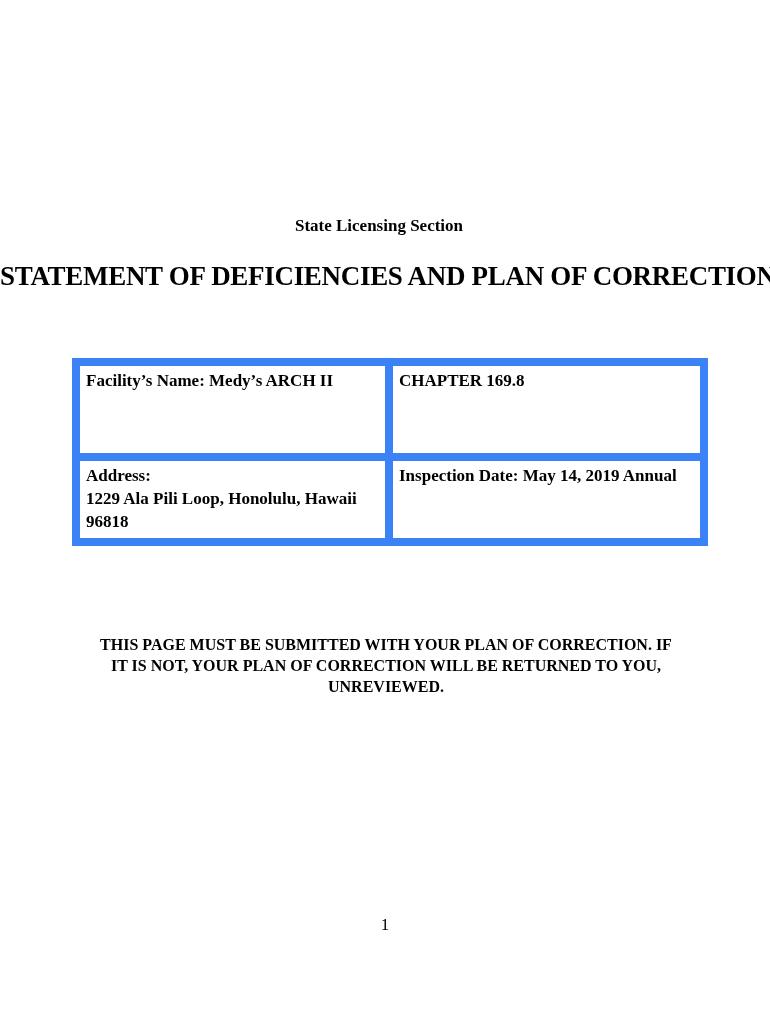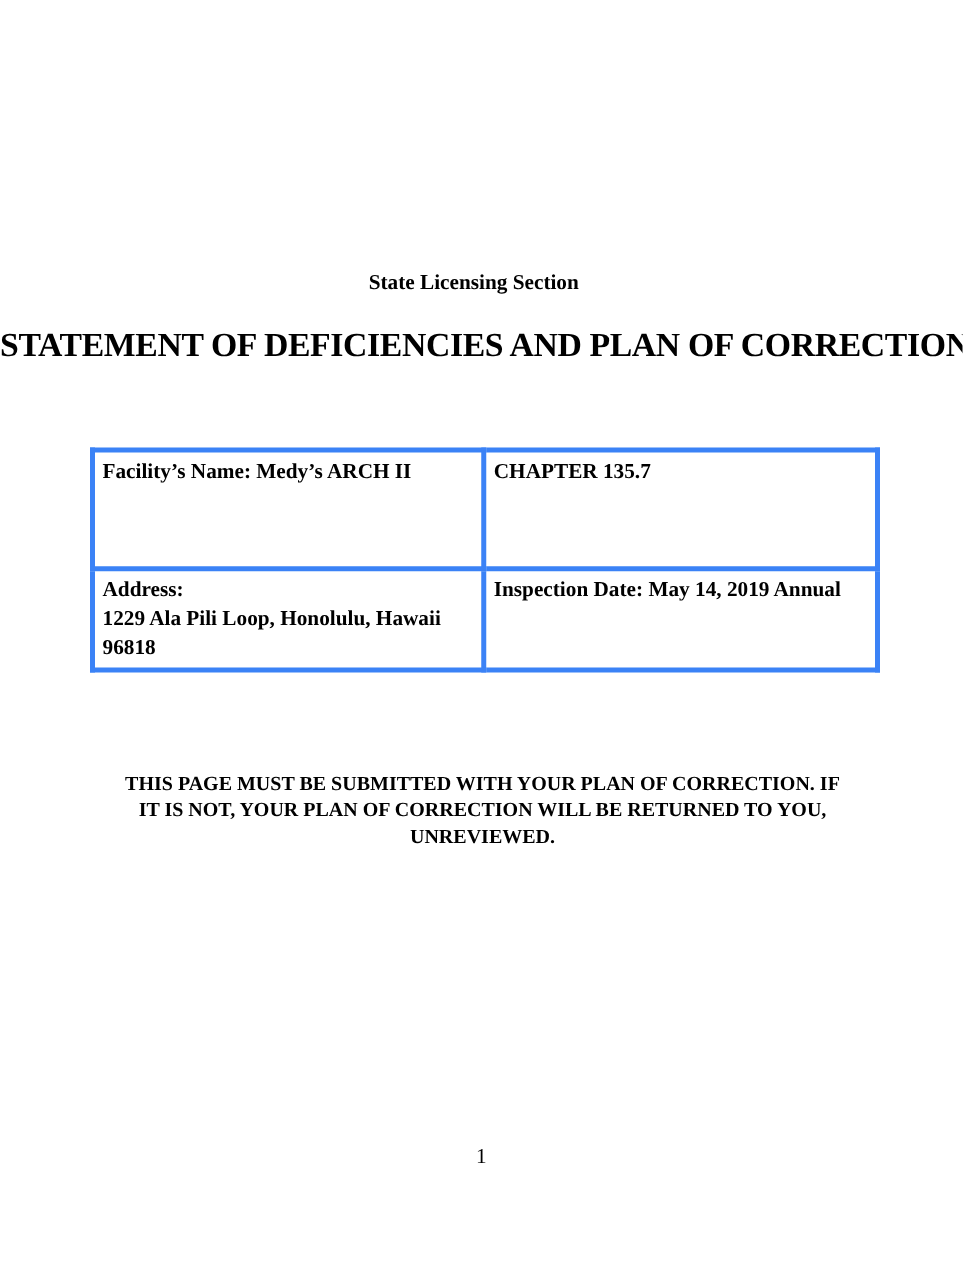--- a/index.html
+++ b/index.html
@@ -45,21 +45,21 @@
 
   table.facility-table {
     position: absolute;
     top: 358px;
     left: 72px;
     width: 628px;
     border-collapse: collapse;
     table-layout: fixed;
   }
   table.facility-table td {
-    border: 4px solid #3b82f6;
+    border: 8px solid #3b82f6;
     vertical-align: top;
     padding: 4px 6px;
     font-size: 17px;
     font-weight: 700;
     line-height: 1.35;
   }
   td.col-left  { width: 313px; }
   td.col-right { width: 315px; }
   tr.row-1 td { height: 95px; }
   tr.row-2 td { height: 72px; }
@@ -69,21 +69,21 @@
     top: 617px;
     left: 72px;
     width: 628px;
   }
   .notice {
     font-size: 16px;
     font-weight: 700;
     line-height: 21px;
     text-align: center;
     max-width: 592px;
-    margin: 0 auto;
+    margin: 17px auto;
   }
   .notice + .notice { margin-top: 24px; }
 
   .page-number {
     position: absolute;
     top: 915px; left: 0; right: 0;
     font-size: 17px;
     font-weight: 400;
     text-align: center;
   }
@@ -95,21 +95,21 @@
 
 
   <div class="section-line">State Licensing Section</div>
 
   <div class="doc-title">STATEMENT OF DEFICIENCIES AND PLAN OF CORRECTION</div>
 
   <table class="facility-table">
     <tbody>
       <tr class="row-1">
         <td class="col-left">Facility’s Name: Medy’s ARCH II</td>
-        <td class="col-right">CHAPTER 135.7</td>
+        <td class="col-right">CHAPTER 169.8</td>
       </tr>
       <tr class="row-2">
         <td class="col-left">
           <div>Address:</div>
           <div>1229 Ala Pili Loop, Honolulu, Hawaii 96818</div>
         </td>
         <td class="col-right">Inspection Date: May 14, 2019 Annual</td>
       </tr>
     </tbody>
   </table>

